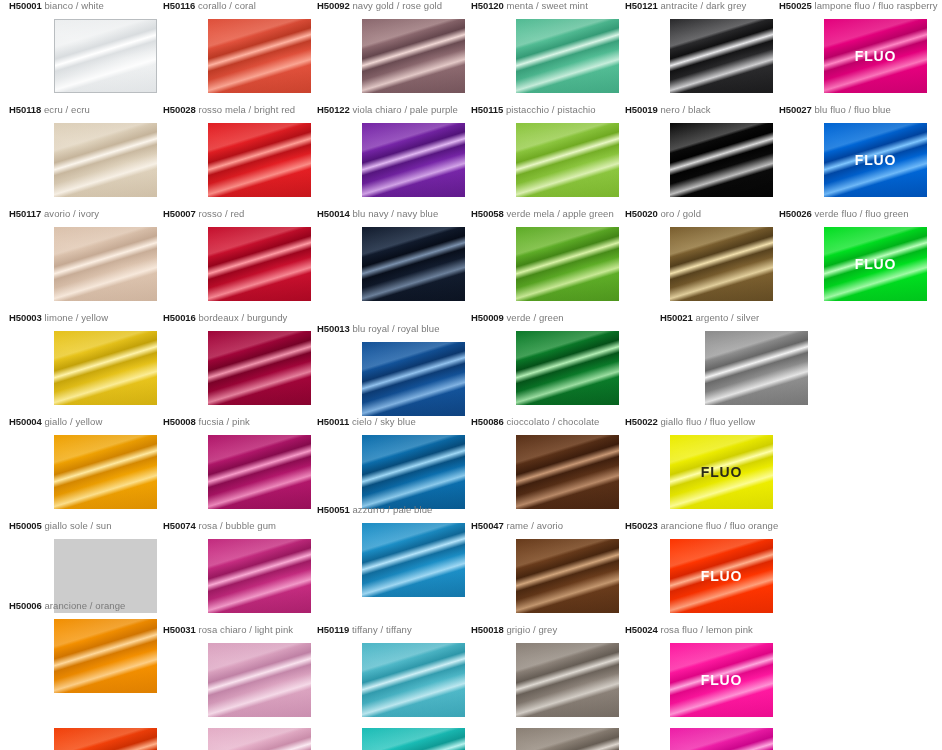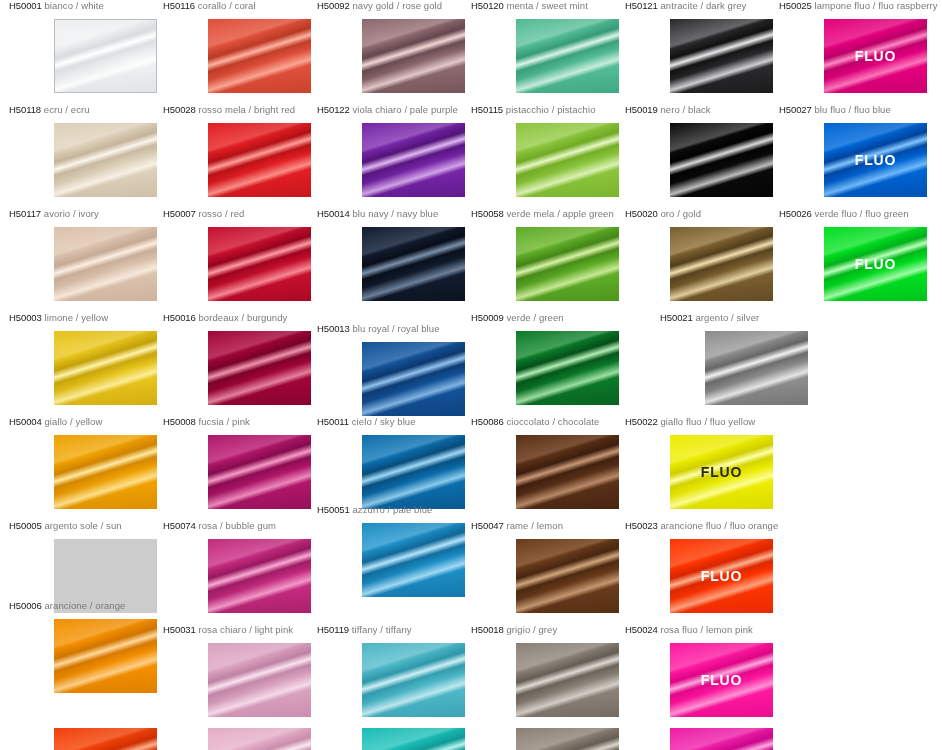--- a/index.html
+++ b/index.html
@@ -7,21 +7,21 @@
     width:942px;height:750px;overflow:hidden;background:#ffffff;
     font-family:"Liberation Sans","DejaVu Sans",sans-serif;
     -webkit-font-smoothing:antialiased;
   }
   #sheet{position:relative;width:942px;height:750px;}
   .cell{position:absolute;width:154px;}
   .label{
     font-size:9.5px;line-height:12px;color:#7a7a7a;white-space:nowrap;
     letter-spacing:0.01em;
   }
-  .label .code{font-weight:normal;color:#1a1a1a;letter-spacing:-0.01em;}
+  .label .code{font-weight:bold;color:#1a1a1a;letter-spacing:-0.01em;}
   .swatch{
     position:absolute;left:45px;width:103px;height:74px;
     overflow:hidden;background:#ccc;
   }
   .swatch.bordered{box-sizing:border-box;border:1px solid #b9bdc0;}
   .gloss{position:absolute;inset:0;}
   .fluo{
     position:absolute;left:0;right:0;top:50%;transform:translateY(-50%);
     text-align:center;font-size:14px;font-weight:bold;letter-spacing:0.06em;
     color:#ffffff;
@@ -198,39 +198,39 @@
       </div>
     </div>
     <div class="cell" style="left: 625px; top: 416px;">
       <div class="label"><span class="code">H50022</span> <span>giallo fluo / fluo yellow</span></div>
       <div class="swatch" style="top: 19px;">
         <div class="gloss" style="background: linear-gradient(163deg, rgba(255, 255, 255, 0) 0%, rgba(255, 255, 168, 0.333) 26%, rgba(255, 255, 255, 0) 29%, rgba(201, 201, 0, 0.8) 38%, rgb(255, 255, 168) 44.5%, rgba(201, 201, 0, 0.667) 50%, rgba(0, 0, 0, 0) 58%, rgba(255, 255, 168, 0.867) 68%, rgba(255, 255, 255, 0) 73%, rgba(201, 201, 0, 0.4) 100%), linear-gradient(200deg, rgba(201, 201, 0, 0.267) 0%, rgb(237, 237, 0) 45%, rgba(201, 201, 0, 0.4) 100%), rgb(237, 237, 0);"></div>
         <div class="fluo dark">FLUO</div>
       </div>
     </div>
     <div class="cell" style="left: 9px; top: 520px;">
-      <div class="label"><span class="code">H50005</span> <span>argento sole / sun</span></div>
+      <div class="label"><span class="code">H50005</span> <span>giallo sole / sun</span></div>
       <div class="swatch" style="top: 19px;">
         <div class="gloss"></div>
       </div>
     </div>
     <div class="cell" style="left: 163px; top: 520px;">
       <div class="label"><span class="code">H50074</span> <span>rosa / bubble gum</span></div>
       <div class="swatch" style="top: 19px;">
         <div class="gloss" style="background: linear-gradient(163deg, rgba(255, 255, 255, 0) 0%, rgba(249, 169, 211, 0.333) 26%, rgba(255, 255, 255, 0) 29%, rgba(143, 20, 88, 0.8) 38%, rgb(249, 169, 211) 44.5%, rgba(143, 20, 88, 0.667) 50%, rgba(0, 0, 0, 0) 58%, rgba(249, 169, 211, 0.867) 68%, rgba(255, 255, 255, 0) 73%, rgba(143, 20, 88, 0.4) 100%), linear-gradient(200deg, rgba(143, 20, 88, 0.267) 0%, rgb(197, 44, 128) 45%, rgba(143, 20, 88, 0.4) 100%), rgb(197, 44, 128);"></div>
       </div>
     </div>
     <div class="cell" style="left: 317px; top: 504px;">
       <div class="label"><span class="code">H50051</span> <span>azzurro / pale blue</span></div>
       <div class="swatch" style="top: 19px;">
         <div class="gloss" style="background: linear-gradient(163deg, rgba(255, 255, 255, 0) 0%, rgba(180, 228, 251, 0.333) 26%, rgba(255, 255, 255, 0) 29%, rgba(13, 95, 141, 0.8) 38%, rgb(180, 228, 251) 44.5%, rgba(13, 95, 141, 0.667) 50%, rgba(0, 0, 0, 0) 58%, rgba(180, 228, 251, 0.867) 68%, rgba(255, 255, 255, 0) 73%, rgba(13, 95, 141, 0.4) 100%), linear-gradient(200deg, rgba(13, 95, 141, 0.267) 0%, rgb(28, 143, 199) 45%, rgba(13, 95, 141, 0.4) 100%), rgb(28, 143, 199);"></div>
       </div>
     </div>
     <div class="cell" style="left: 471px; top: 520px;">
-      <div class="label"><span class="code">H50047</span> <span>rame / lemon</span></div>
+      <div class="label"><span class="code">H50047</span> <span>rame / avorio</span></div>
       <div class="swatch" style="top: 19px;">
         <div class="gloss" style="background: linear-gradient(163deg, rgba(255, 255, 255, 0) 0%, rgba(209, 165, 124, 0.333) 26%, rgba(255, 255, 255, 0) 29%, rgba(64, 33, 12, 0.8) 38%, rgb(209, 165, 124) 44.5%, rgba(64, 33, 12, 0.667) 50%, rgba(0, 0, 0, 0) 58%, rgba(209, 165, 124, 0.867) 68%, rgba(255, 255, 255, 0) 73%, rgba(64, 33, 12, 0.4) 100%), linear-gradient(200deg, rgba(64, 33, 12, 0.267) 0%, rgb(106, 60, 28) 45%, rgba(64, 33, 12, 0.4) 100%), rgb(106, 60, 28);"></div>
       </div>
     </div>
     <div class="cell" style="left: 625px; top: 520px;">
       <div class="label"><span class="code">H50023</span> <span>arancione fluo / fluo orange</span></div>
       <div class="swatch" style="top: 19px;">
         <div class="gloss" style="background: linear-gradient(163deg, rgba(255, 255, 255, 0) 0%, rgba(255, 176, 142, 0.333) 26%, rgba(255, 255, 255, 0) 29%, rgba(208, 34, 0, 0.8) 38%, rgb(255, 176, 142) 44.5%, rgba(208, 34, 0, 0.667) 50%, rgba(0, 0, 0, 0) 58%, rgba(255, 176, 142, 0.867) 68%, rgba(255, 255, 255, 0) 73%, rgba(208, 34, 0, 0.4) 100%), linear-gradient(200deg, rgba(208, 34, 0, 0.267) 0%, rgb(255, 53, 0) 45%, rgba(208, 34, 0, 0.4) 100%), rgb(255, 53, 0);"></div>
         <div class="fluo">FLUO</div>
       </div>

